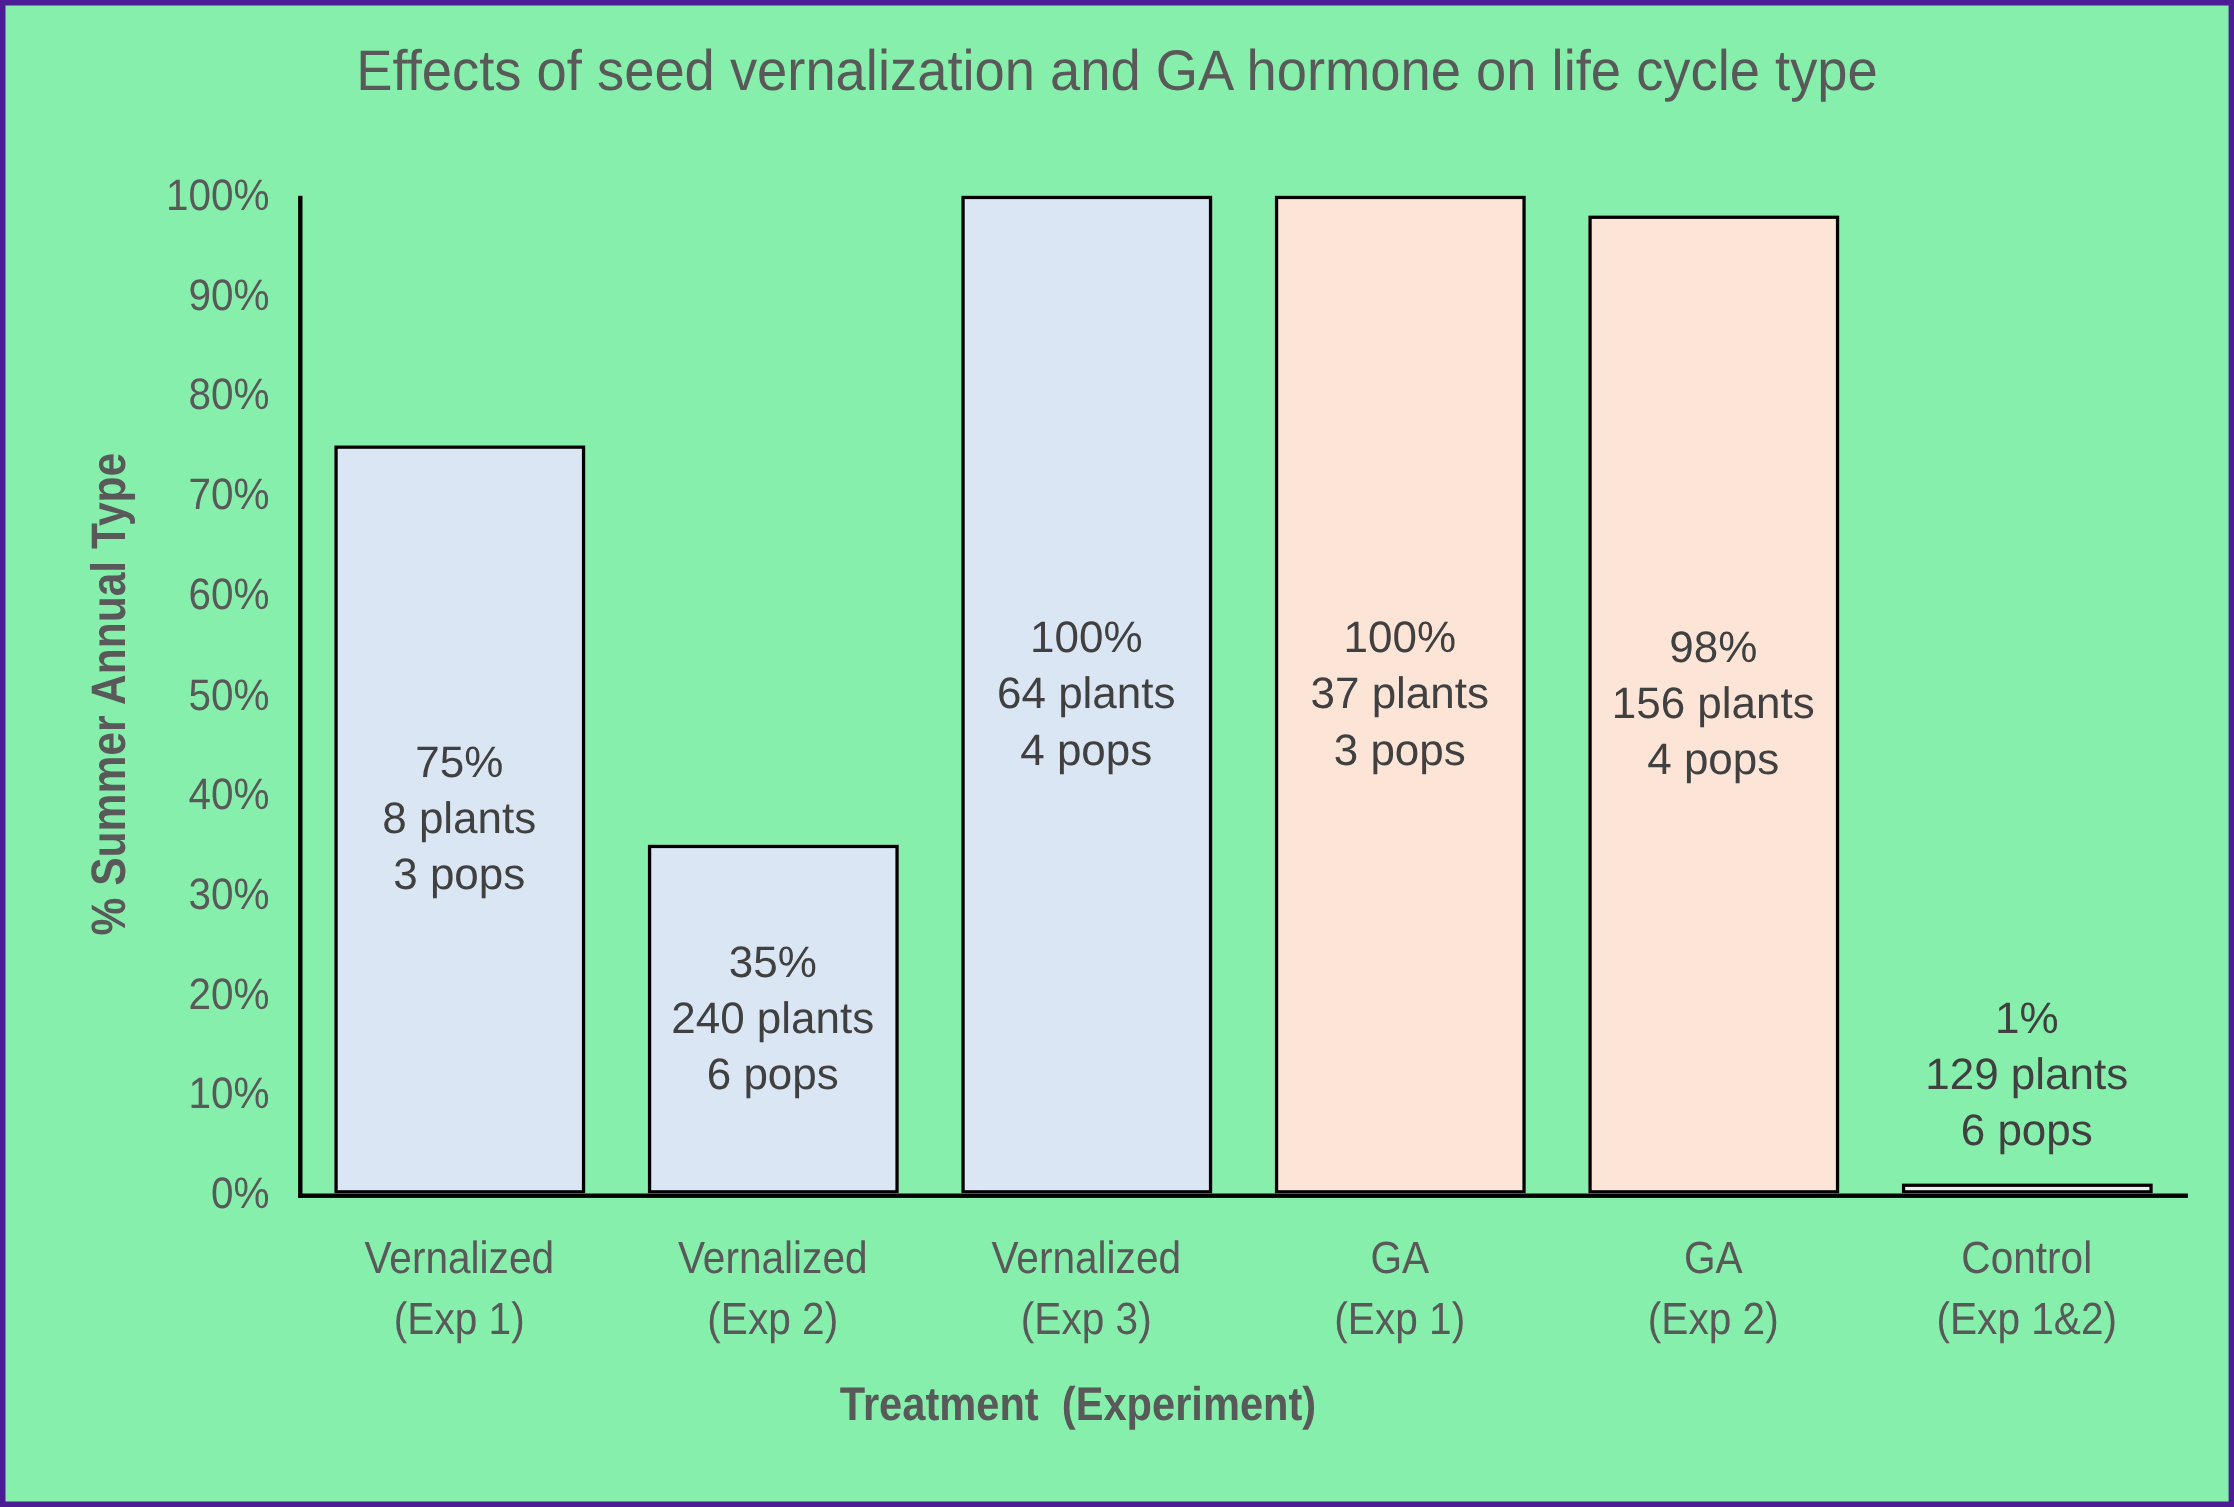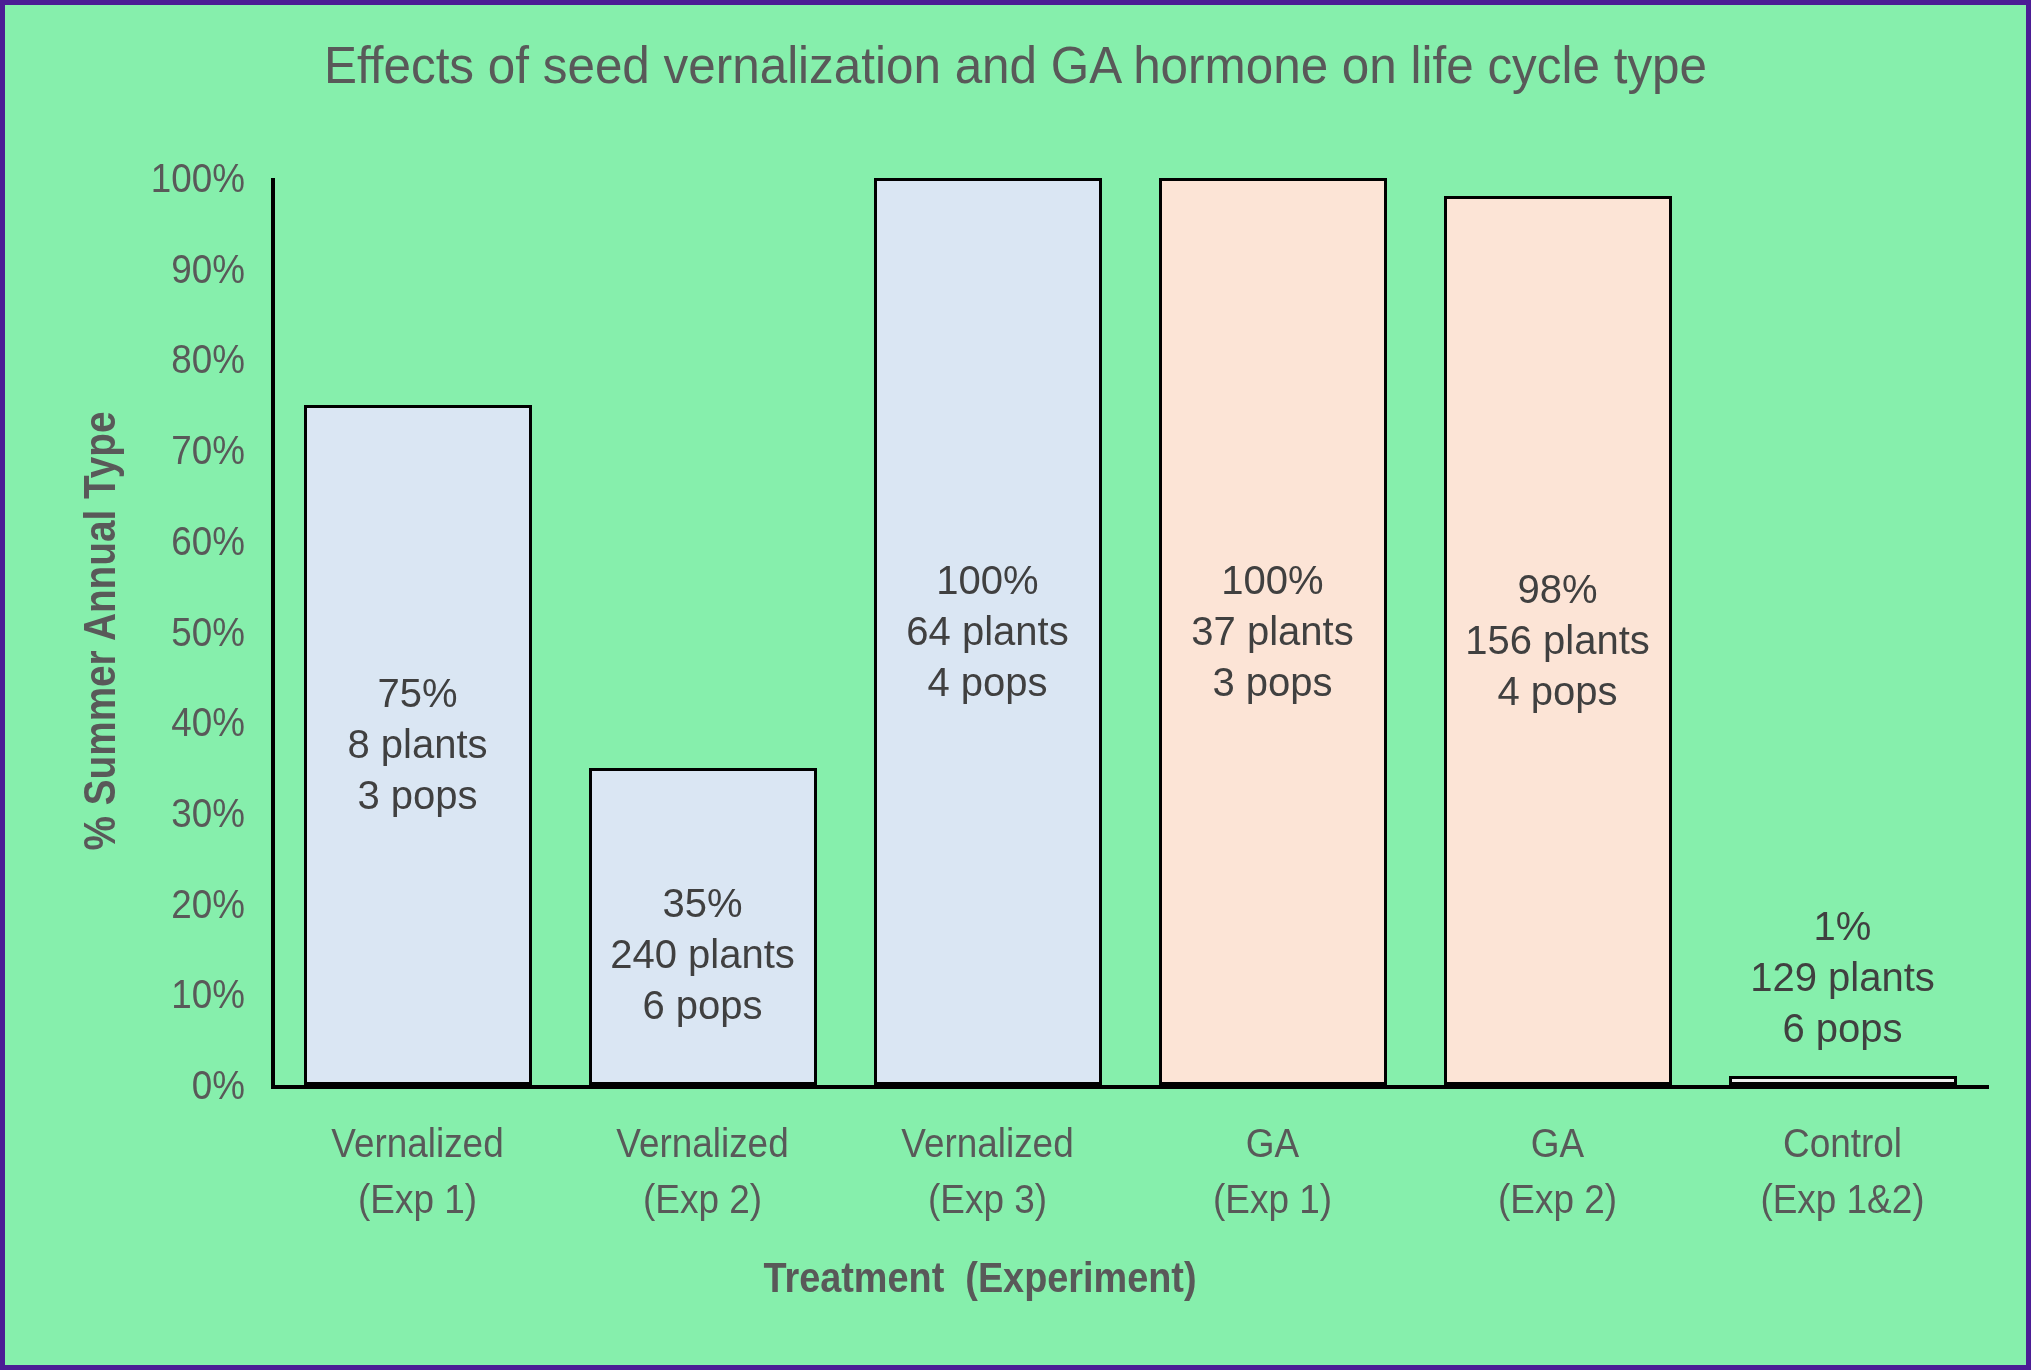--- a/index.html
+++ b/index.html
@@ -85,21 +85,21 @@
       <div class="bar-label" style="left: 298.5px; width: 228px; top: 399.75px; height: 680.25px; align-items: center;">
         <div class="">75%</div>
         <div class="">8 plants</div>
         <div class="">3 pops</div>
       </div>
       <div class="cat" style="left: 270px; width: 285px; top: 1110px;">
         <div class="">Vernalized</div>
         <div class="">(Exp 1)</div>
       </div>
       <div class="bar" style="left: 583.5px; width: 228px; top: 762.55px; height: 317.45px; background: rgb(218, 230, 243); border-color: rgb(0, 0, 0);"></div>
-      <div class="bar-label" style="left: 583.5px; width: 228px; top: 762.55px; height: 317.45px; margin-top: 28px;">
+      <div class="bar-label" style="left: 583.5px; width: 228px; top: 762.55px; height: 317.45px;">
         <div class="">35%</div>
         <div class="">240 plants</div>
         <div class="">6 pops</div>
       </div>
       <div class="cat" style="left: 555px; width: 285px; top: 1110px;">
         <div class="">Vernalized</div>
         <div class="">(Exp 2)</div>
       </div>
       <div class="bar" style="left: 868.5px; width: 228px; top: 173px; height: 907px; background: rgb(218, 230, 243); border-color: rgb(0, 0, 0);"></div>
       <div class="bar-label" style="left: 868.5px; width: 228px; top: 173px; height: 907px;">

